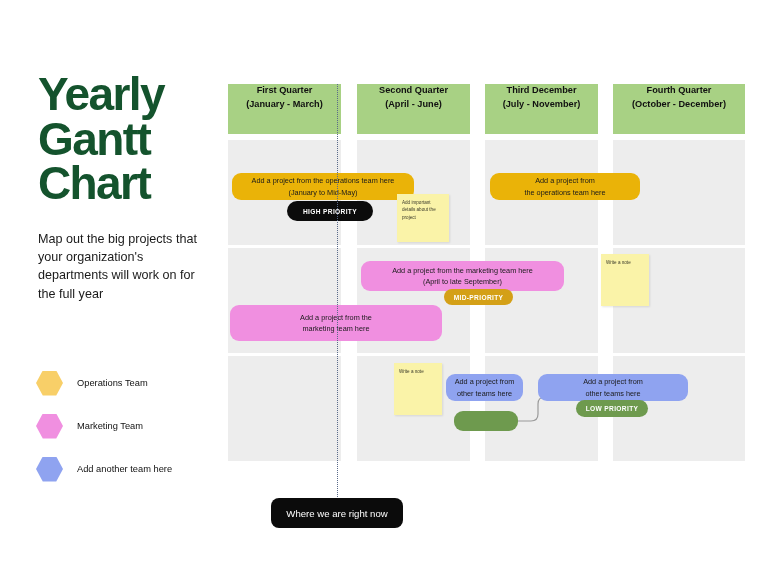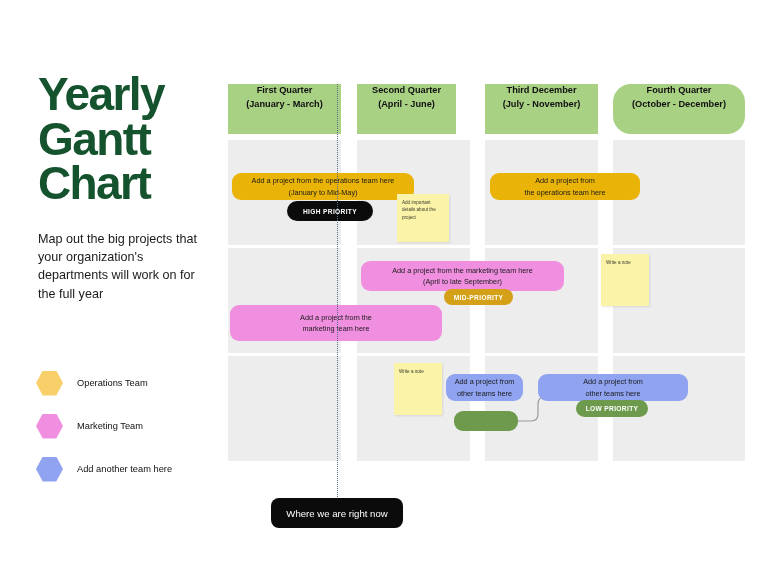--- a/index.html
+++ b/index.html
@@ -203,29 +203,29 @@
     <span class="legend-label">Add another team here</span>
   </div>
 </div>
 
 <div id="gantt">
 
   <div class="q-header" style="left:0px; width:113px;">
     <span class="q-name">First Quarter</span>
     <span class="q-months">(January - March)</span>
   </div>
-  <div class="q-header" style="left:129px; width:99px;">
+  <div class="q-header" style="left:129px; width:113px;">
     <span class="q-name">Second Quarter</span>
     <span class="q-months">(April - June)</span>
   </div>
   <div class="q-header" style="left:257px; width:113px;">
     <span class="q-name">Third December</span>
     <span class="q-months">(July - November)</span>
   </div>
-  <div class="q-header" style="left:385px; width:132px;border-radius:18px;">
+  <div class="q-header" style="left:385px; width:132px;">
     <span class="q-name">Fourth Quarter</span>
     <span class="q-months">(October - December)</span>
   </div>
 
   <div class="row-cell" style="left:0px;   top:56px; width:113px; height:105px;"></div>
   <div class="row-cell" style="left:129px; top:56px; width:113px; height:105px;"></div>
   <div class="row-cell" style="left:257px; top:56px; width:113px; height:105px;"></div>
   <div class="row-cell" style="left:385px; top:56px; width:132px; height:105px;"></div>
 
   <div class="row-cell" style="left:0px;   top:164px; width:113px; height:105px;"></div>

